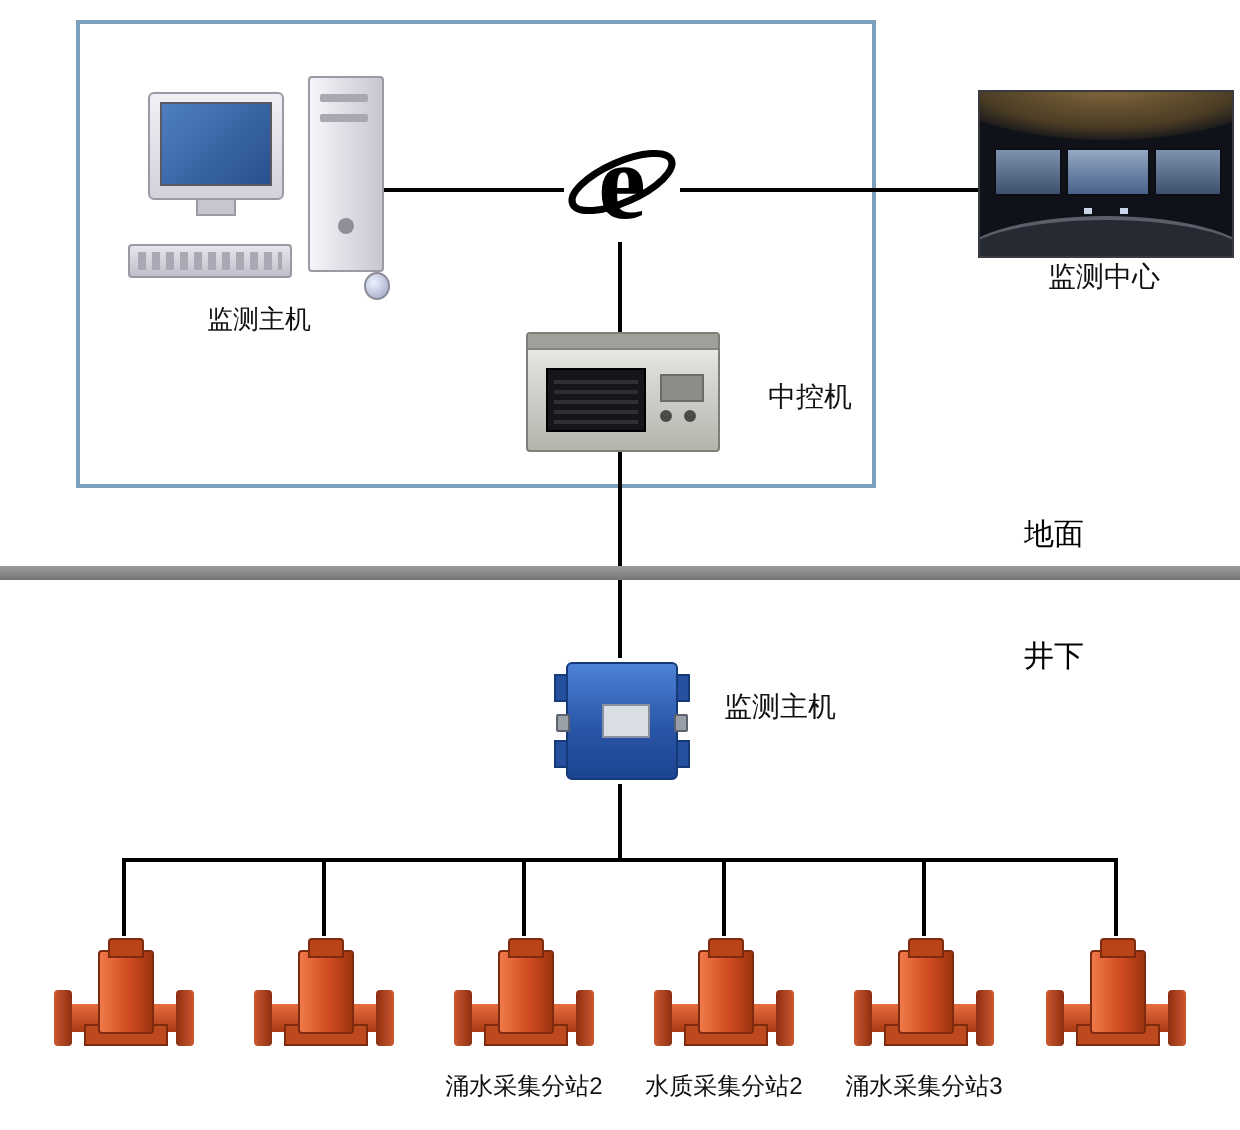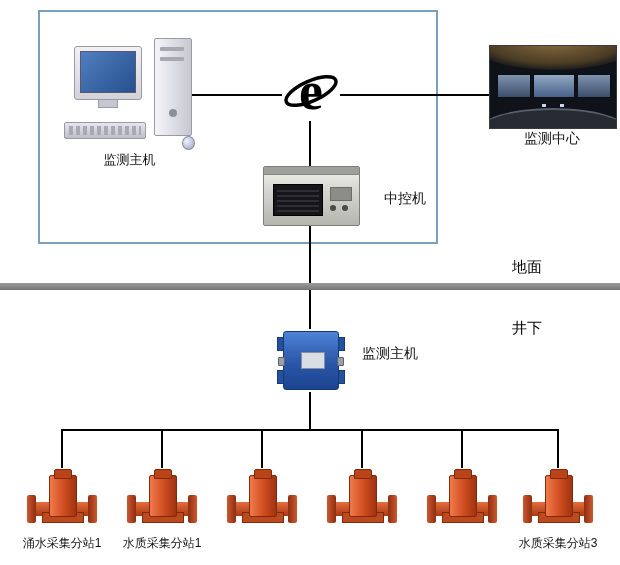--- a/index.html
+++ b/index.html
@@ -220,17 +220,17 @@
   </div>
   <div class="sensor" style="left:523px;">
     <div class="sn-pipe"></div>
     <div class="sn-flange" style="left:0;"></div>
     <div class="sn-flange r"></div>
     <div class="sn-base"></div>
     <div class="sn-body"></div>
     <div class="sn-cap"></div>
   </div>
 
-  <div class="dev-label" style="left:10px;">涌水采集分站1</div>
-  <div class="dev-label" style="left:110px;">水质采集分站1</div>
-  <div class="dev-label" style="left:506px;">水质采集分站3</div>
+  <div class="dev-label" style="left:210px;">涌水采集分站2</div>
+  <div class="dev-label" style="left:310px;">水质采集分站2</div>
+  <div class="dev-label" style="left:410px;">涌水采集分站3</div>
 
 </div>
 
 </body></html>

